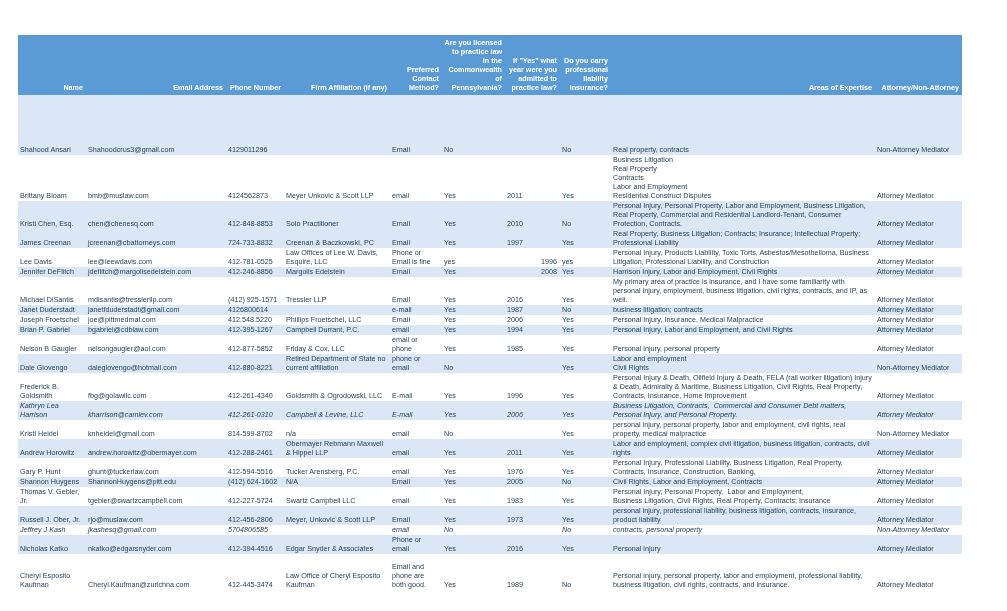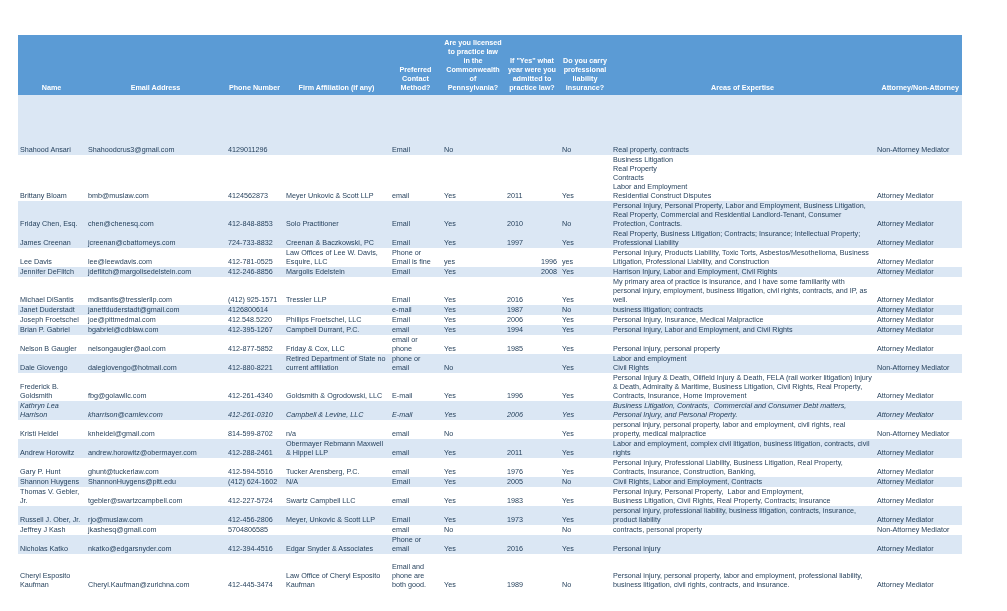--- a/index.html
+++ b/index.html
@@ -25,21 +25,21 @@
     padding: 0 3px 1px 2px;
     overflow: hidden;
     word-wrap: break-word;
     white-space: pre-wrap;
   }
   thead tr { height: 60px; }
   thead th {
     background: var(--header-bg, #5b9bd5);
     color: var(--header-text, #ffffff);
     font-weight: bold;
-    text-align: center;
+    text-align: right;
     padding-bottom: 3px;
   }
   thead th.right { text-align: right; }
   tbody td { color: var(--text, #1f3b57); }
   tbody tr.band td { background: var(--band-bg, #dbe7f4); }
   td.right { text-align: right; }
 </style>
 </head>
 <body style="--header-bg: #5b9bd5; --header-text: #ffffff; --band-bg: #dbe7f4; --text: #1f3b57;">
 
@@ -93,21 +93,21 @@
         <td>2011</td>
         <td>Yes</td>
         <td>Business Litigation
 Real Property
 Contracts
 Labor and Employment
 Residential Construct Disputes</td>
         <td>Attorney Mediator</td>
       </tr>
       <tr class="band" style="height: 28px;">
-        <td>Friday Chen, Esq.</td>
+        <td>Kristi Chen, Esq.</td>
         <td>chen@chenesq.com</td>
         <td>412-848-8853</td>
         <td>Solo Practitioner</td>
         <td>Email</td>
         <td>Yes</td>
         <td>2010</td>
         <td>No</td>
         <td>Personal Injury, Personal Property, Labor and Employment, Business Litigation, Real Property, Commercial and Residential Landlord-Tenant, Consumer Protection, Contracts.</td>
         <td>Attorney Mediator</td>
       </tr>
@@ -310,21 +310,21 @@
         <td>rjo@muslaw.com</td>
         <td>412-456-2806</td>
         <td>Meyer, Unkovic &amp; Scott LLP</td>
         <td>Email</td>
         <td>Yes</td>
         <td>1973</td>
         <td>Yes</td>
         <td>personal injury, professional liability, business litigation, contracts, insurance, product liability</td>
         <td>Attorney Mediator</td>
       </tr>
-      <tr style="height: 9px;">
+      <tr style="height: 9px; font-style: italic;">
         <td>Jeffrey J Kash</td>
         <td>jkashesq@gmail.com</td>
         <td>5704806585</td>
         <td></td>
         <td>email</td>
         <td>No</td>
         <td></td>
         <td>No</td>
         <td>contracts, personal property</td>
         <td>Non-Attorney Mediator</td>

